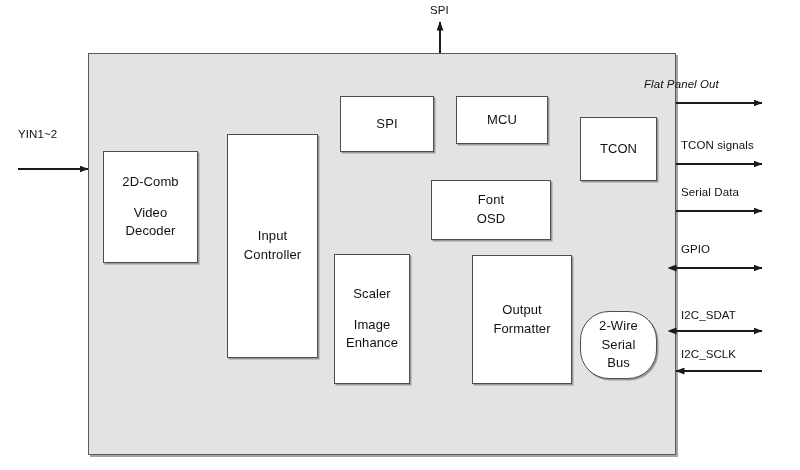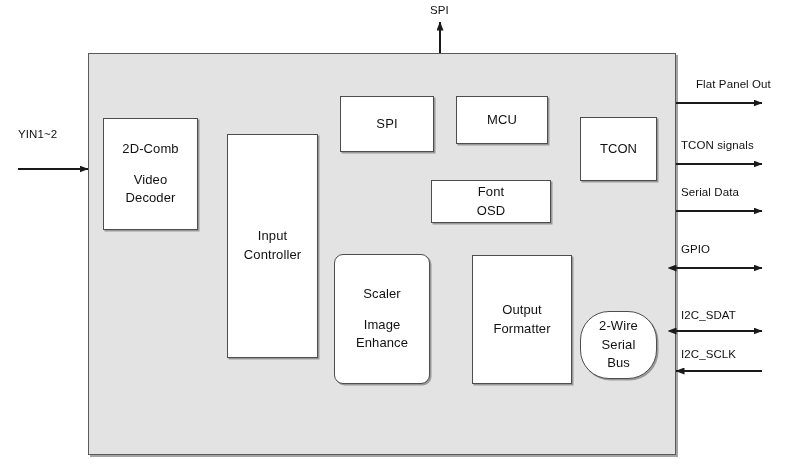--- a/index.html
+++ b/index.html
@@ -70,41 +70,41 @@
   svg.arrows line { stroke: #1a1a1a; stroke-width: 2; }
 </style>
 </head>
 <body>
 
 <div id="canvas">
 
   <div class="chip-body"></div>
 
   <div id="blocks-layer">
-      <div class="blk" style="left: 103px; top: 118px; width: 95px; height: 112px;">
+      <div class="blk" style="left: 103px; top: 151px; width: 95px; height: 112px;">
         <span class="ln">2D-Comb</span>
         <div class="gap"></div>
         <span class="ln">Video</span>
         <span class="ln">Decoder</span>
       </div>
       <div class="blk" style="left: 227px; top: 134px; width: 91px; height: 224px;">
         <span class="ln">Input</span>
         <span class="ln">Controller</span>
       </div>
       <div class="blk" style="left: 340px; top: 96px; width: 94px; height: 56px;">
         <span class="ln">SPI</span>
       </div>
       <div class="blk" style="left: 456px; top: 96px; width: 92px; height: 48px;">
         <span class="ln">MCU</span>
       </div>
-      <div class="blk" style="left: 431px; top: 180px; width: 120px; height: 43px;">
+      <div class="blk" style="left: 431px; top: 180px; width: 120px; height: 60px;">
         <span class="ln">Font</span>
         <span class="ln">OSD</span>
       </div>
-      <div class="blk" style="left: 334px; top: 254px; width: 96px; height: 130px; border-radius: 9px;">
+      <div class="blk" style="left: 334px; top: 254px; width: 76px; height: 130px;">
         <span class="ln">Scaler</span>
         <div class="gap"></div>
         <span class="ln">Image</span>
         <span class="ln">Enhance</span>
       </div>
       <div class="blk" style="left: 452px; top: 255px; width: 100px; height: 129px; margin-left: 20px;">
         <span class="ln">Output</span>
         <span class="ln">Formatter</span>
       </div>
       <div class="blk" style="left: 580px; top: 117px; width: 77px; height: 64px;">
@@ -113,21 +113,21 @@
       <div class="blk" style="left: 580px; top: 311px; width: 77px; height: 68px; border-radius: 29px;">
         <span class="ln">2-Wire</span>
         <span class="ln">Serial</span>
         <span class="ln">Bus</span>
       </div>
     </div>
 
   <div id="labels-layer">
       <div class="sig-label" style="left: 18px; top: 128px;">YIN1~2</div>
       <div class="sig-label" style="left: 430px; top: 4px;">SPI</div>
-      <div class="sig-label" style="left: 696px; top: 78px;">Flat Panel Out</div>
+      <div class="sig-label" style="left: 644px; top: 78px; font-style: italic;">Flat Panel Out</div>
       <div class="sig-label" style="left: 681px; top: 139px;">TCON signals</div>
       <div class="sig-label" style="left: 681px; top: 186px;">Serial Data</div>
       <div class="sig-label" style="left: 681px; top: 243px; text-align: right;">GPIO</div>
       <div class="sig-label" style="left: 681px; top: 309px;">I2C_SDAT</div>
       <div class="sig-label" style="left: 681px; top: 348px;">I2C_SCLK</div>
     </div>
 
   <svg class="arrows" id="arrows-layer">
     <defs>
       <marker id="arrowhead" markerWidth="9" markerHeight="7" refX="8.5" refY="3.5" orient="auto" markerUnits="userSpaceOnUse">

